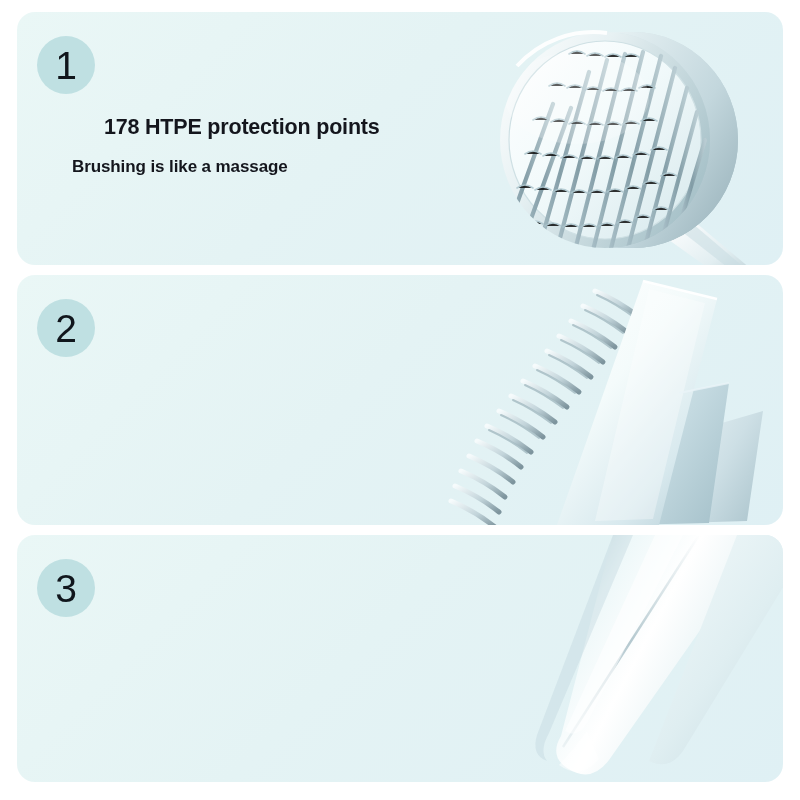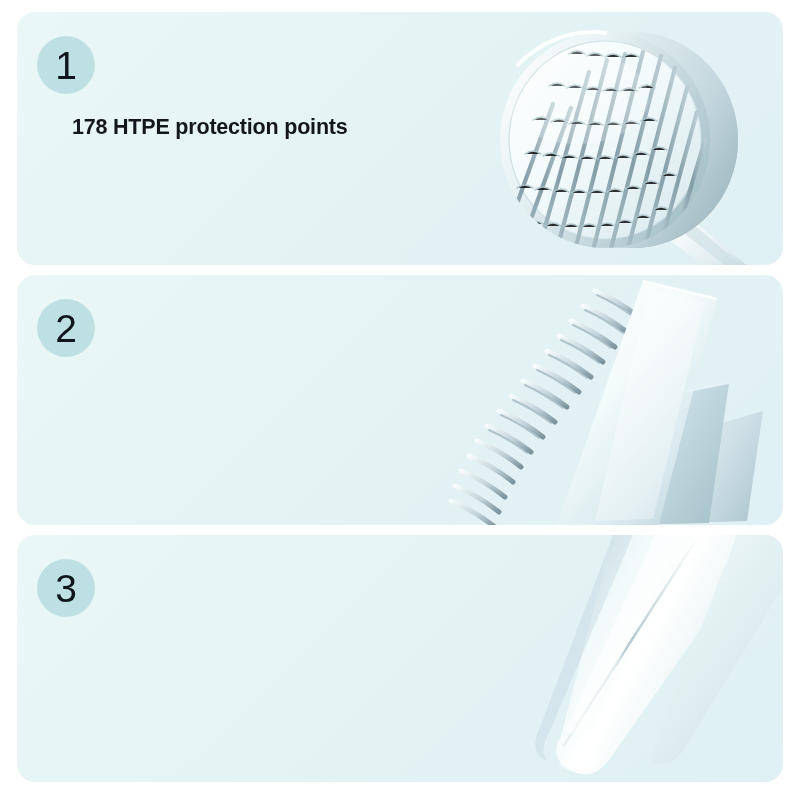--- a/index.html
+++ b/index.html
@@ -71,21 +71,21 @@
     letter-spacing: -0.2px;
     white-space: nowrap;
   }
   .t-small {
     font-size: 17px;
     font-weight: bold;
     color: #14161d;
     letter-spacing: -0.1px;
     white-space: nowrap;
   }
-  #line-1a { margin-bottom: 17px; }
+  #line-1a { margin-bottom: 17px; margin-left: 32px; }
 
   
   .art {
     position: absolute;
     z-index: 3;
     pointer-events: none;
   }
 
   
   #art-brush {
@@ -241,20 +241,21 @@
         <path d="M60 54 A105 108 0 0 1 150 21" fill="none" stroke="#ffffff" stroke-width="4" opacity="0.9"></path>
       </svg>
     </div>
 
     <div class="badge">
       <span>1</span>
     </div>
 
     <div class="text-block" id="text-1">
       <div class="t-big" id="line-1a">178 HTPE protection points</div>
+      <div class="t-small">Brushing is like a massage</div>
     </div>
   </div>
 
   <div class="card" id="card-2">
 
     <div class="art" id="art-comb">
       <svg width="370" height="250" viewBox="0 0 370 250" xmlns="http://www.w3.org/2000/svg">
         <defs>
           <linearGradient id="cb-front" x1="10%" y1="0%" x2="90%" y2="100%">
             <stop offset="0%" stop-color="#ffffff"></stop>

